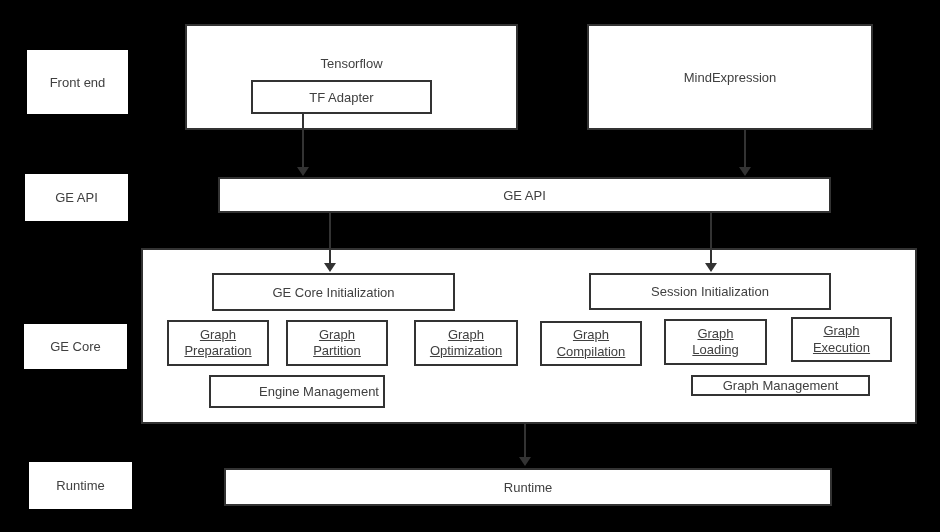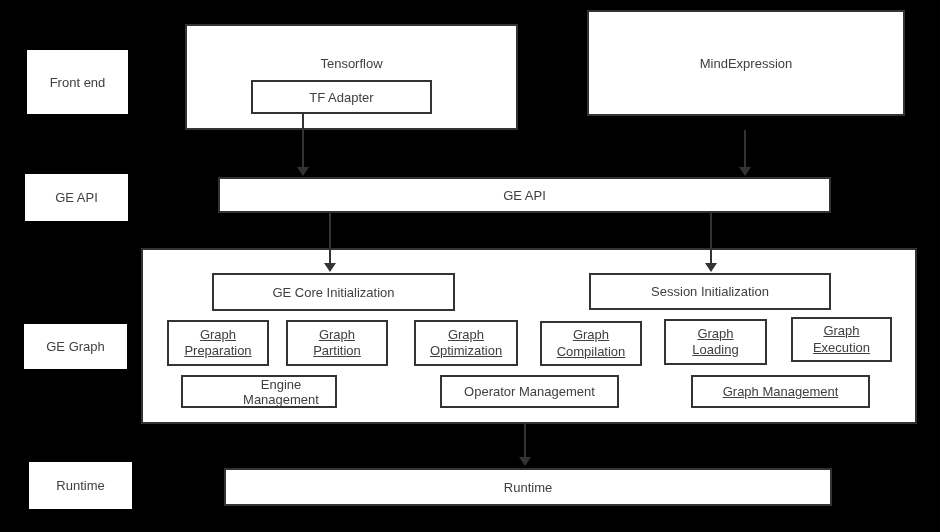--- a/index.html
+++ b/index.html
@@ -28,57 +28,57 @@
   
   #lbl-front-end { left:27px;  top:50px;  width:101px; height:64px; }
   #lbl-ge-api    { left:25px;  top:174px; width:103px; height:47px; }
   #lbl-ge-core   { left:24px;  top:324px; width:103px; height:45px; }
   #lbl-runtime   { left:29px;  top:462px; width:103px; height:47px; }
 
   
   #box-tensorflow { left:143px; top:24px; width:333px; height:106px; display:block;margin-left:42px; }
   #box-tensorflow .t-label { margin-top:30px; text-align:center; }
   #box-tf-adapter { left:64px; top:54px; width:181px; height:34px; }
-  #box-mindexpression { left:587px; top:10px; width:318px; height:106px; }
+  #box-mindexpression { left:587px; top:24px; width:286px; height:106px; }
 
   
   #bar-ge-api { left:218px; top:177px; width:613px; height:36px; }
 
   
   #box-ge-core { left:141px; top:248px; width:776px; height:176px; }
   #box-ge-core-init  { left:212px; top:273px; width:243px; height:38px; }
   #box-session-init  { left:589px; top:273px; width:242px; height:37px; }
   #box-graph-preparation  { left:167px; top:320px; width:102px; height:46px; }
   #box-graph-partition    { left:286px; top:320px; width:102px; height:46px; }
   #box-graph-optimization { left:414px; top:320px; width:104px; height:46px; }
   #box-graph-compilation  { left:540px; top:321px; width:102px; height:45px; }
   #box-graph-loading      { left:664px; top:319px; width:103px; height:46px; }
   #box-graph-execution    { left:791px; top:317px; width:101px; height:45px; }
-  #box-engine-mgmt   { left:181px; top:375px; width:156px; height:33px;padding-left:44px; }
+  #box-engine-mgmt   { left:209px; top:375px; width:176px; height:33px;padding-left:44px; }
   #box-operator-mgmt { left:440px; top:375px; width:179px; height:33px; }
-  #box-graph-mgmt    { left:691px; top:375px; width:179px; height:33px;text-decoration:underline; }
+  #box-graph-mgmt    { left:691px; top:375px; width:179px; height:21px; }
 
   
   #bar-runtime { left:224px; top:468px; width:608px; height:38px; }
 
   
   #arrow-tf      { left:302px; top:114px; height:53px; }
   #arrow-me      { left:744px; top:130px; height:37px; }
   #arrow-core-l  { left:329px; top:213px; height:50px; }
   #arrow-core-r  { left:710px; top:213px; height:50px; }
   #arrow-runtime { left:524px; top:424px; height:33px; }
 </style>
 </head>
 <body>
 
 <div class="canvas">
 
   <div class="label-box" id="lbl-front-end">Front end</div>
   <div class="label-box" id="lbl-ge-api">GE API</div>
-  <div class="label-box" id="lbl-ge-core">GE Graph</div>
+  <div class="label-box" id="lbl-ge-core">GE Core</div>
   <div class="label-box" id="lbl-runtime">Runtime</div>
 
   <div class="box" id="box-tensorflow">
     <div class="t-label">Tensorflow</div>
     <div class="box" id="box-tf-adapter">TF Adapter</div>
   </div>
   <div class="box" id="box-mindexpression">MindExpression</div>
 
   <div class="box" id="bar-ge-api">GE API</div>
 
@@ -94,21 +94,20 @@
   <div class="box two-line" id="box-graph-optimization">Graph
 Optimization</div>
   <div class="box two-line" id="box-graph-compilation">Graph
 Compilation</div>
   <div class="box two-line" id="box-graph-loading">Graph
 Loading</div>
   <div class="box two-line" id="box-graph-execution">Graph
 Execution</div>
 
   <div class="box" id="box-engine-mgmt">Engine Management</div>
-  <div class="box" id="box-operator-mgmt">Operator Management</div>
   <div class="box" id="box-graph-mgmt">Graph Management</div>
 
   <div class="box" id="bar-runtime">Runtime</div>
 
   <div class="arrow" id="arrow-tf"></div>
   <div class="arrow" id="arrow-me"></div>
   <div class="arrow" id="arrow-core-l"></div>
   <div class="arrow" id="arrow-core-r"></div>
   <div class="arrow" id="arrow-runtime"></div>
 

